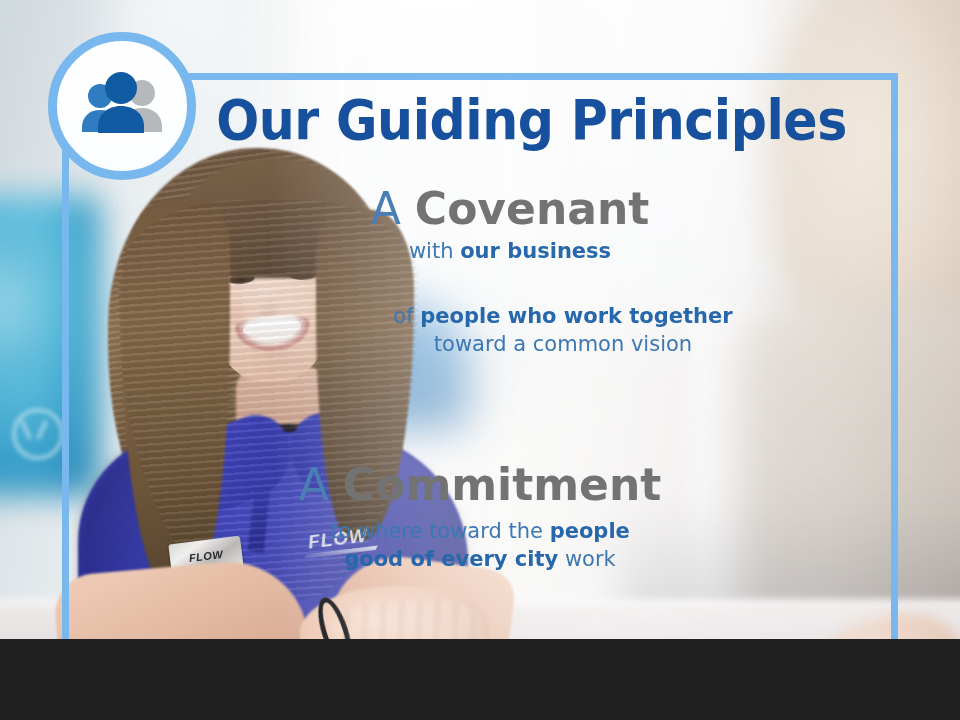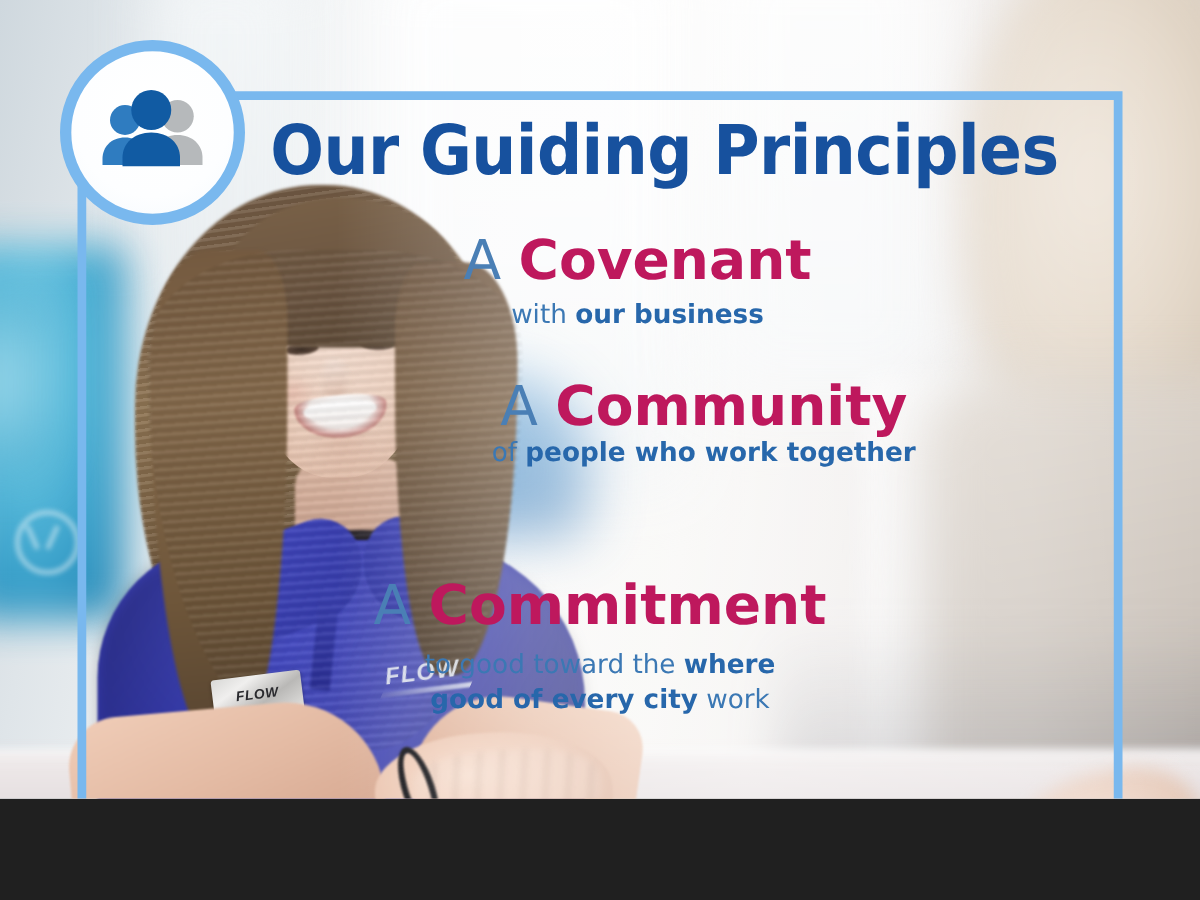--- a/index.html
+++ b/index.html
@@ -409,21 +409,21 @@
   .principle { position: absolute; width: 960px; left: 0; }
 
   .p-title {
     font-family: "DejaVu Sans", sans-serif;
     font-size: 44px;
     line-height: 1.05;
     color: #2f73ba;
     white-space: nowrap;
   }
   .p-title .light { font-weight: 400; color: #4a7fb5; }
-  .p-title .strong { font-weight: bold; color: #be185d; }
+  .p-title .strong { font-weight: bold; color: #737373; }
 
   .p-body {
     font-family: "DejaVu Sans", sans-serif;
     font-size: 21px;
     line-height: 1.32;
     color: #3b78b4;
     white-space: nowrap;
   }
   .p-body b { font-weight: bold; color: #2767ab; }
 
@@ -519,28 +519,24 @@
 
   <div class="principle" id="principle-covenant">
     <div class="p-title">
       <span class="light">A</span>
       <span class="strong">Covenant</span>
     </div>
     <div class="p-body"><span>with </span><b>our business</b></div>
   </div>
 
   <div class="principle" id="principle-community">
-    <div class="p-title">
-      <span class="light">A</span>
-      <span class="strong">Community</span>
-    </div>
-    <div class="p-body"><span>of </span><b>people who work together</b><br></div>
+    <div class="p-body"><span>of </span><b>people who work together</b><br><span>toward a common vision</span></div>
   </div>
 
   <div class="principle" id="principle-commitment">
     <div class="p-title">
       <span class="light">A</span>
       <span class="strong">Commitment</span>
     </div>
-    <div class="p-body"><span>to good toward the </span><b>where</b><br><b>good of every city</b><span> work</span><br></div>
+    <div class="p-body"><span>to where toward the </span><b>people</b><br><b>good of every city</b><span> work</span><br></div>
   </div>
 
 </div>
 
 </body></html>

